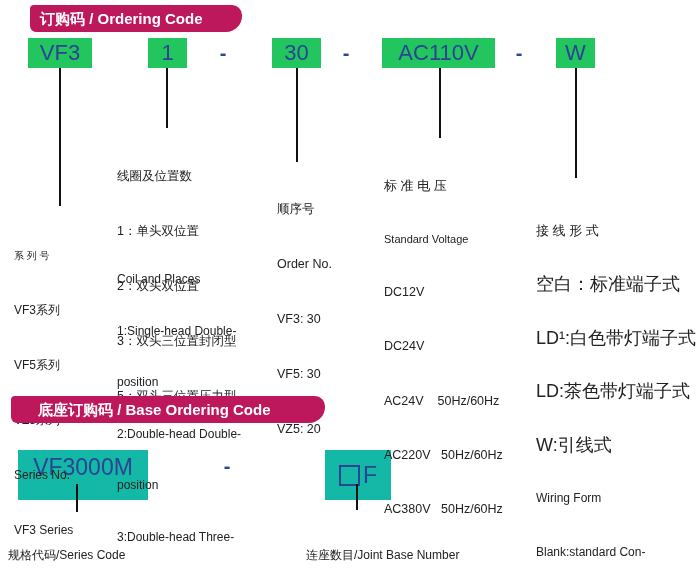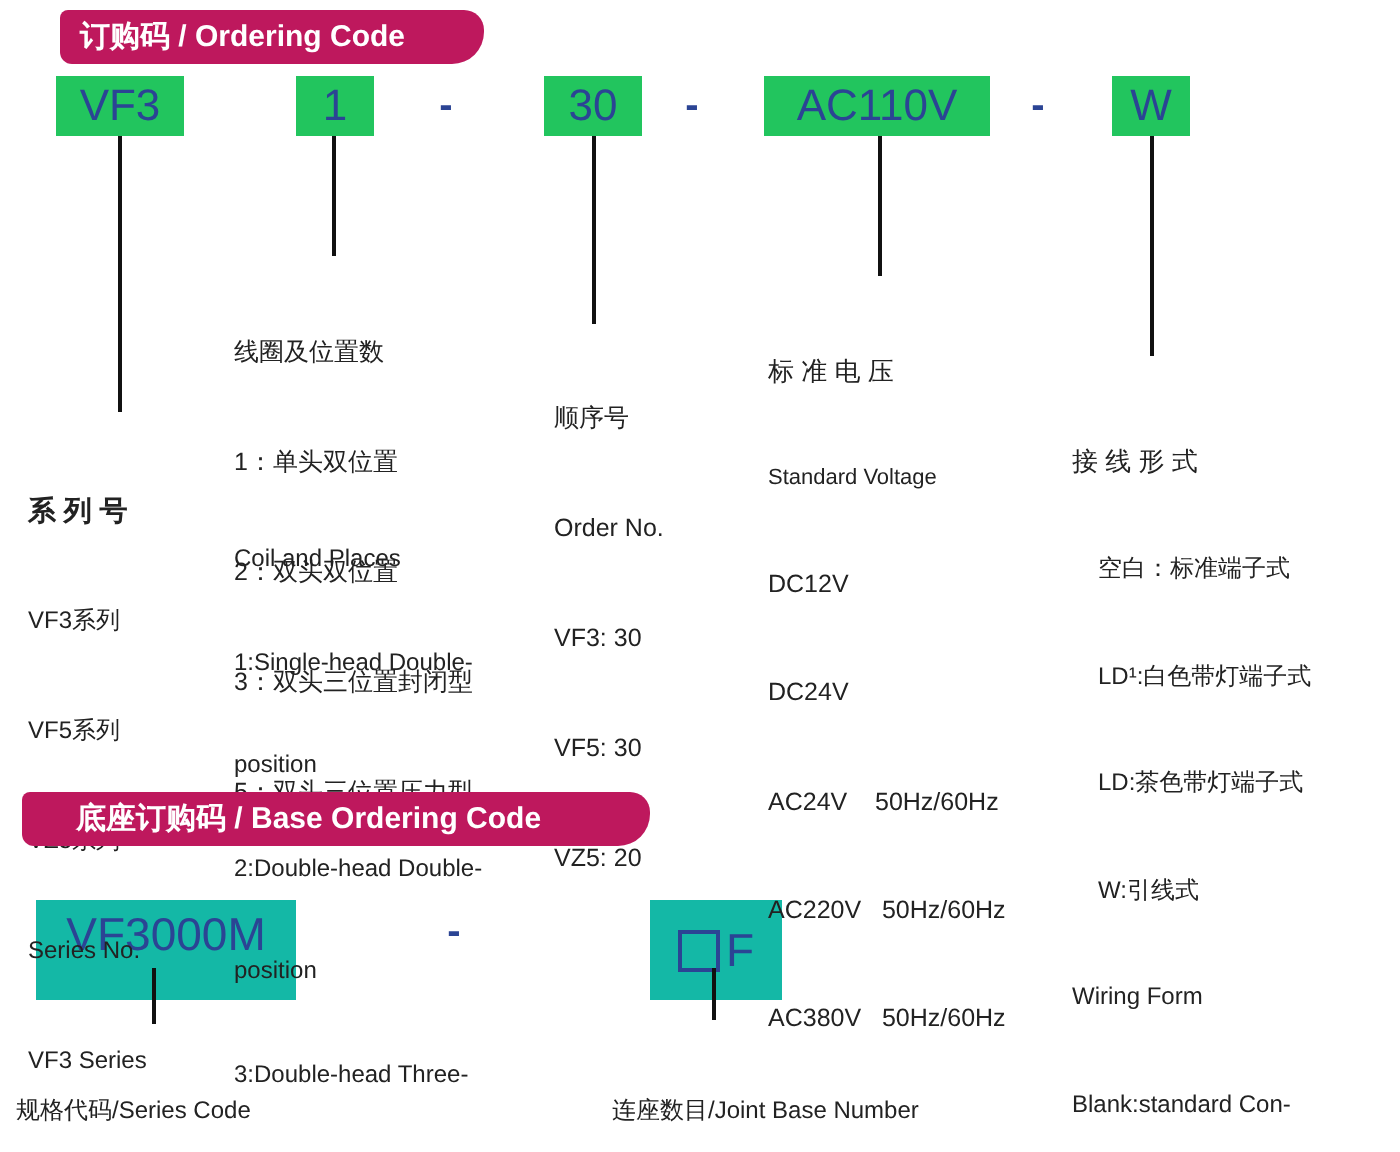--- a/index.html
+++ b/index.html
@@ -21,29 +21,29 @@
     position:absolute;background:#14b8a6;color:#2b4494;text-align:center;
     font-size:23px;height:50px;line-height:34px;top:450px;white-space:pre;
   }
   .dash{
     position:absolute;color:#2b4494;font-size:20px;font-weight:bold;
     width:14px;text-align:center;
   }
   .vline{position:absolute;width:2px;background:#111;z-index:1;}
   .colblock{position:absolute;white-space:pre;z-index:2;}
   .ln{font-size:12px;line-height:19px;}
-  .hdr-zh{font-size:14px;font-weight:bold;}
+  .hdr-zh{font-size:10px;}
   #col-coil-zh .ln{font-size:12.5px;line-height:19px;}
   #col-coil-en .ln{font-size:12px;line-height:15.5px;}
   #col-order .ln{font-size:12.5px;line-height:19px;}
   #col-voltage .v-title{font-size:13px;line-height:19px;}
   #col-voltage .v-sub{font-size:11px;line-height:16px;}
   #col-voltage .ln{font-size:12.5px;line-height:18.3px;}
   #col-wiring .w-title{font-size:13px;line-height:18px;}
-  #col-wiring .ln-zh{font-size:12px;line-height:17.5px;margin-left:13px;}
+  #col-wiring .ln-zh{font-size:18px;line-height:17.5px;}
   #col-wiring .ln-en{font-size:12px;line-height:17.5px;}
   .btmblock .ln{font-size:12px;line-height:16.4px;}
   .sq{
     display:inline-block;width:17px;height:17px;border:2px solid #2b4494;
     margin-right:3px;vertical-align:-2px;background:transparent;
   }
   #joint-box{display:flex;align-items:center;justify-content:center;}
 </style>
 </head>
 <body>

